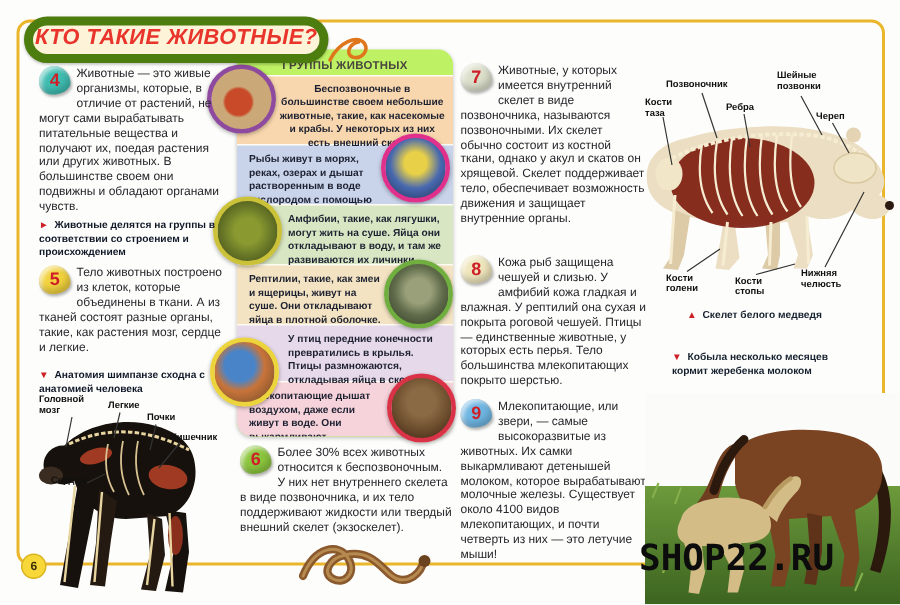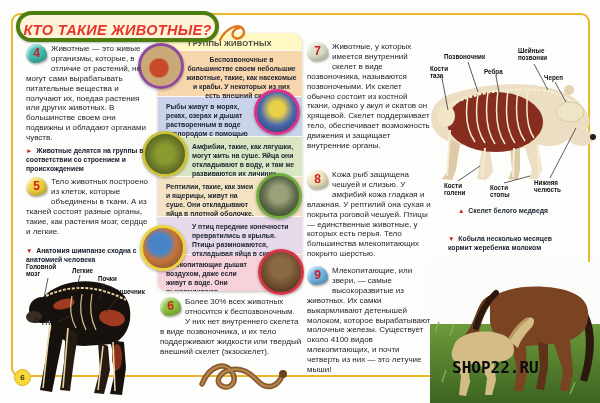--- a/index.html
+++ b/index.html
@@ -9,22 +9,22 @@
     background:#fdfdfb;
     font-family:"Liberation Sans", sans-serif;
     color:#26262c;
   }
   .frame {
     position:absolute; left:11px; top:13px; width:579px; height:364px;
     border:2.5px solid #e9b62c; border-radius:9px; z-index:0;
   }
   .banner {
     position:absolute; left:16px; top:11px; width:203px; height:31px;
-    background:#fcf3d9; border:4px solid #4d7c0f; border-radius:16px;
-    display:flex; align-items:flex-end; justify-content:center;
+    background:#fcf3d9; border:6px solid #4d7c0f; border-radius:16px;
+    display:flex; align-items:flex-start; justify-content:center;
     box-shadow:0 1px 2px rgba(0,0,0,.25); z-index:6;
   }
   .banner span {
     color:#e8342b; font-weight:bold; font-style:italic;
     font-size:14.5px; letter-spacing:.3px; white-space:nowrap;
   }
   .abs { position:absolute; }
   .sec { font-size:8px; line-height:1.24; color:#26262c; z-index:3; }
   .badge {
     float:left; width:21px; height:19px; margin:0 4px 2px 0;
@@ -34,21 +34,21 @@
     box-shadow:inset -2px -3px 4px rgba(0,0,0,.20), inset 2px 2px 3px rgba(255,255,255,.65), 1px 1.5px 2px rgba(0,0,0,.3);
   }
   .badge-4{background:#3fbdb2;} .badge-5{background:#f2d23e;} .badge-6{background:#8cc63e;}
   .badge-7{background:#dce0cb;} .badge-8{background:#efe6bd;} .badge-9{background:#6fb6e3;}
   .bullet { font-size:6.8px; font-weight:bold; color:#101828; line-height:1.32; z-index:3; }
   .tri { color:#cc2127; margin-right:2px; font-size:6.5px; }
   .caption { font-size:6.8px; font-weight:bold; color:#15202e; line-height:1.32; z-index:4; }
   .panel { position:absolute; left:158px; top:33px; width:144px; height:258px; z-index:2; }
   .panel-bands {
     width:100%; height:100%; border-radius:10px; overflow:hidden;
-    background:#fef9c3; box-shadow:0 1px 3px rgba(0,0,0,.25);
+    background:#bef264; box-shadow:0 1px 3px rgba(0,0,0,.25);
   }
   .band { font-size:6.8px; font-weight:bold; color:#1c2030; line-height:1.33; }
   .band-header { height:17px; padding-top:6px; text-align:center; font-size:7.6px; color:#4a463e; letter-spacing:.2px; }
   .b1 { height:46px; background:#f9d7ae; padding:4px 5px 0 28px; text-align:center; border-top:1.5px solid #fdfbf2; }
   .b2 { height:40px; background:#c9d3ea; padding:5px 48px 0 8px; border-top:1.5px solid #fdfbf2; }
   .b3 { height:40px; background:#d9e6c3; padding:5px 5px 0 34px; border-top:1.5px solid #fdfbf2; }
   .b4 { height:40px; background:#f3e3c2; padding:5px 44px 0 8px; border-top:1.5px solid #fdfbf2; }
   .b5 { height:38px; background:#e6d9ea; padding:5px 5px 0 34px; border-top:1.5px solid #fdfbf2; }
   .b6 { height:37px; background:#f6d3da; padding:5px 46px 0 8px; border-top:1.5px solid #fdfbf2; }
   .circle {
@@ -63,22 +63,22 @@
   .c-bear  { left:100px; top:216px; border:3px solid #da3348; background:radial-gradient(circle at 50% 40%, #8a6a44 0 30%, #6b4c2c 60%, #3a2414 100%); }
   .dlabel { position:absolute; font-size:6.3px; font-weight:bold; color:#101010; line-height:1.15; z-index:5; }
   .fig { position:absolute; z-index:2; }
   .fig svg { display:block; }
   .page-circle {
     position:absolute; left:14px; top:369px; width:17px; height:17px; border-radius:50%;
     background:#f7d838; border:1px solid #d8b420; display:flex; align-items:center; justify-content:center;
     font-size:8px; font-weight:bold; color:#3a2e08; z-index:6;
   }
   .watermark {
-    position:absolute; left:452px; top:358px; z-index:9;
-    font-family:"DejaVu Sans Mono", monospace; font-weight:bold; font-size:16px; color:#0c0c0c;
+    position:absolute; left:426px; top:358px; z-index:9;
+    font-family:"DejaVu Sans Mono", monospace; font-weight:bold; font-size:24px; color:#0c0c0c;
     letter-spacing:0px;
   }
   .horsebox { position:absolute; left:430px; top:262px; width:170px; height:141px; overflow:hidden; z-index:3; }
 </style>
 </head>
 <body>
 
 <div class="frame"></div>
 
 <div class="banner">

